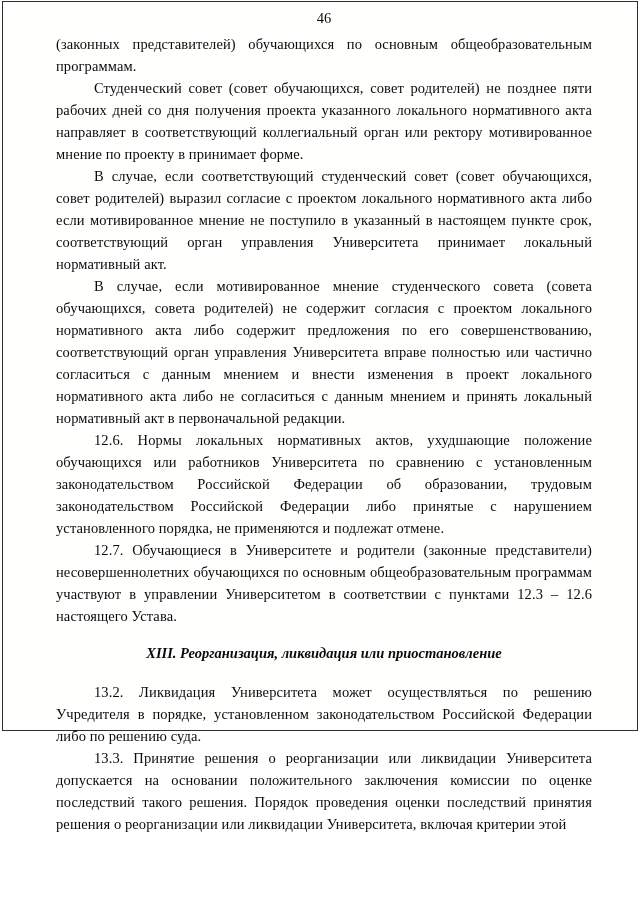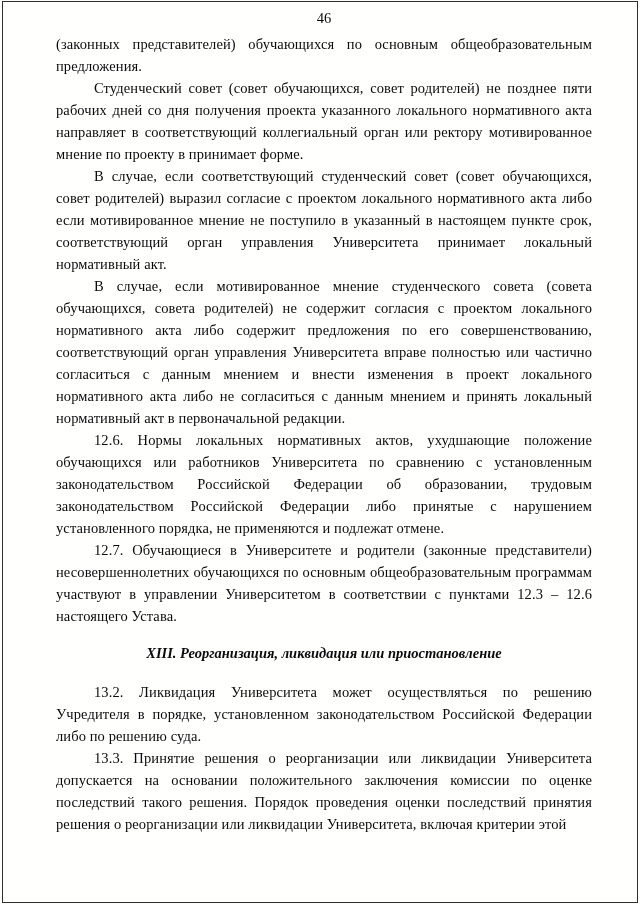--- a/index.html
+++ b/index.html
@@ -12,21 +12,21 @@
   body {
     font-family: "Liberation Serif", "DejaVu Serif", serif;
     color: #0b0b0d;
     position: relative;
   }
   .page {
     position: absolute;
     left: 2px;
     top: 1px;
     width: 636px;
-    height: 902px;
+    height: 730px;
     border: 1px solid #2e2e30;
     padding: 6px 45px 0 53px;
     background: #fffffe;
   }
   .page-number {
     text-align: center;
     font-size: 14.5px;
     line-height: 20px;
     margin-bottom: 5px;
   }
@@ -52,21 +52,21 @@
     display: block;
   }
 </style>
 </head>
 <body>
 
 <div class="page">
 
   <div class="page-number">46</div>
 
-  <p class="para no-indent">(законных представителей) обучающихся по основным общеобразовательным предложения.</p>
+  <p class="para no-indent">(законных представителей) обучающихся по основным общеобразовательным программам.</p>
 
   <p class="para">Студенческий совет (совет обучающихся, совет родителей) не позднее пяти рабочих дней со дня получения проекта указанного локального нормативного акта направляет в соответствующий коллегиальный орган или ректору мотивированное мнение по проекту в принимает форме.</p>
 
   <p class="para">В случае, если соответствующий студенческий совет (совет обучающихся, совет родителей) выразил согласие с проектом локального нормативного акта либо если мотивированное мнение не поступило в указанный в настоящем пункте срок, соответствующий орган управления Университета принимает локальный нормативный акт.</p>
 
   <p class="para">В случае, если мотивированное мнение студенческого совета (совета обучающихся, совета родителей) не содержит согласия с проектом локального нормативного акта либо содержит предложения по его совершенствованию, соответствующий орган управления Университета вправе полностью или частично согласиться с данным мнением и внести изменения в проект локального нормативного акта либо не согласиться с данным мнением и принять локальный нормативный акт в первоначальной редакции.</p>
 
   <p class="para">12.6. Нормы локальных нормативных актов, ухудшающие положение обучающихся или работников Университета по сравнению с установленным законодательством Российской Федерации об образовании, трудовым законодательством Российской Федерации либо принятые с нарушением установленного порядка, не применяются и подлежат отмене.</p>
 
   <p class="para">12.7. Обучающиеся в Университете и родители (законные представители) несовершеннолетних обучающихся по основным общеобразовательным программам участвуют в управлении Университетом в соответствии с пунктами 12.3 – 12.6 настоящего Устава.</p>

